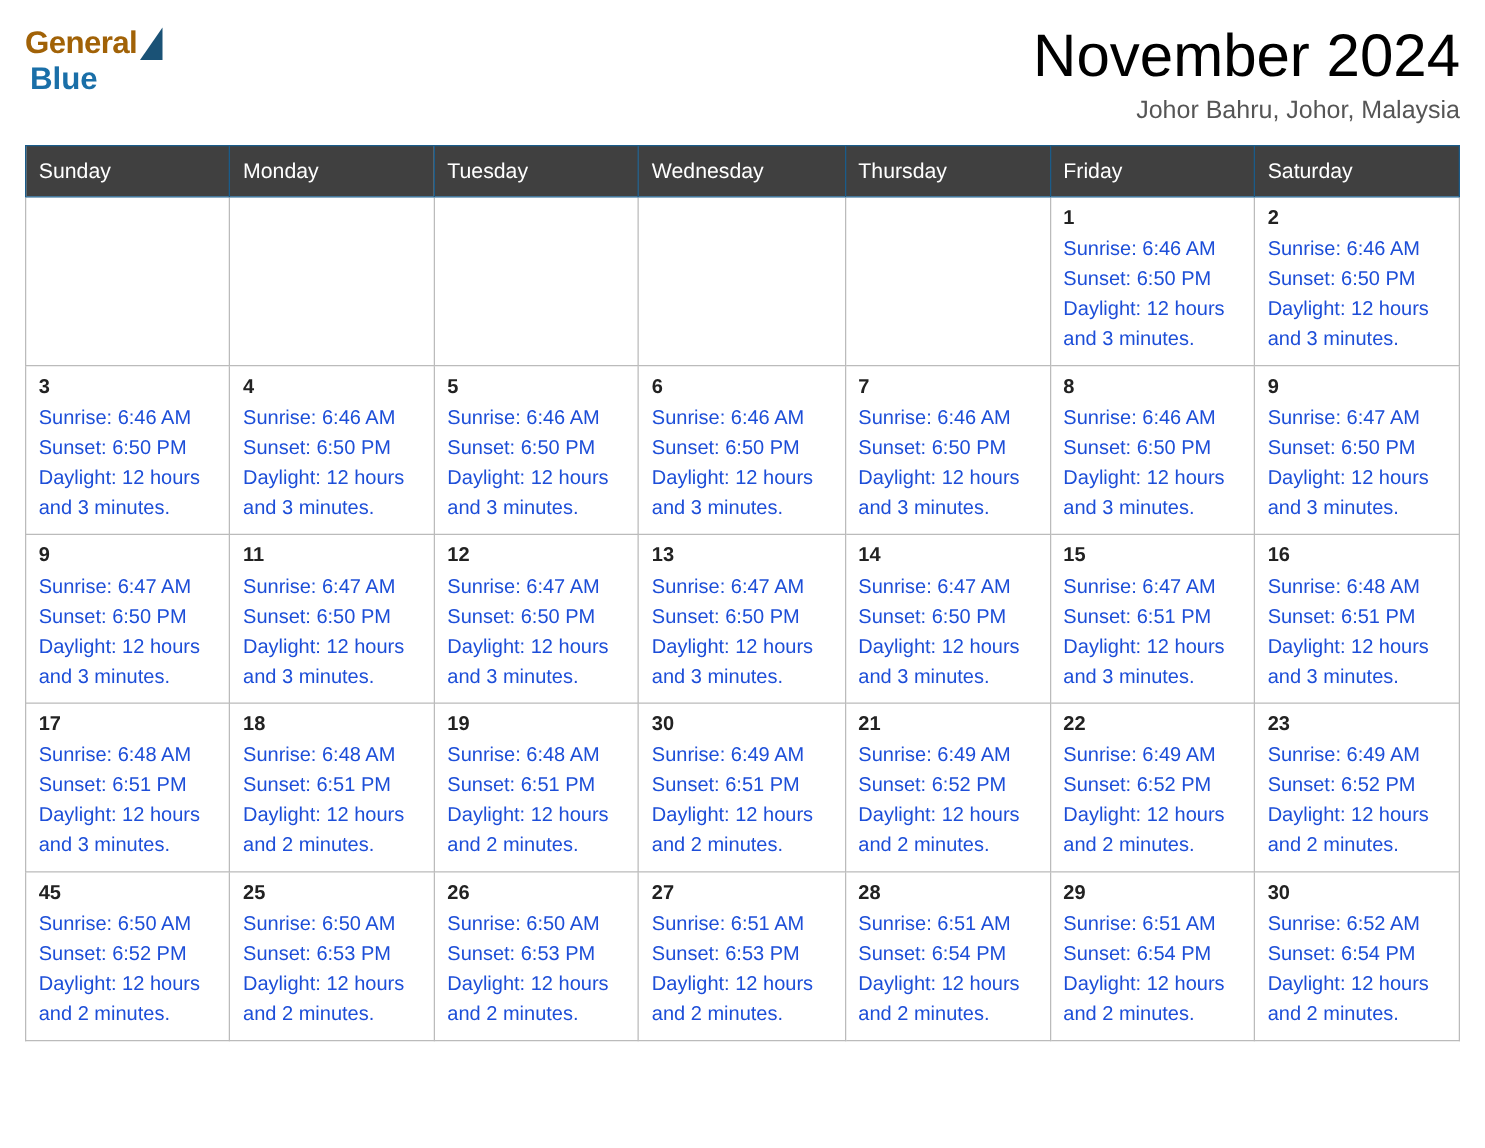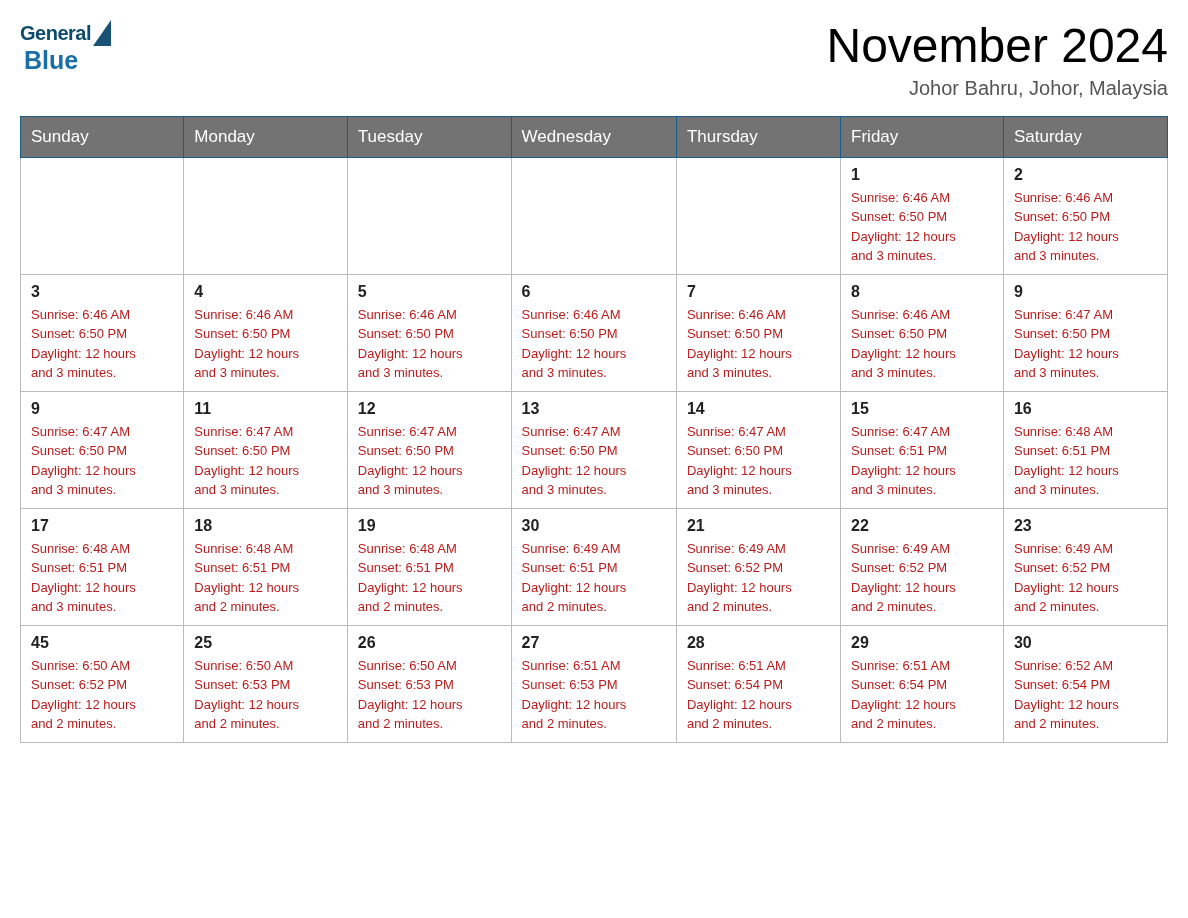--- a/index.html
+++ b/index.html
@@ -19,23 +19,23 @@
     .logo {
       display: flex;
       flex-direction: column;
       align-items: flex-start;
     }
     .logo-top {
       display: flex;
       align-items: center;
     }
     .logo-general {
-      font-size: 20px;
+      font-size: 25px;
       font-weight: bold;
-      color: #0c4a6e;
+      color: #a16207;
       letter-spacing: -0.5px;
       text-align: right;
     }
     .logo-triangle {
       width: 0;
       height: 0;
       border-left: 18px solid transparent;
       border-bottom: 26px solid #1a5276;
       margin-left: 2px;
     }
@@ -58,21 +58,21 @@
       font-size: 20px;
       color: #555;
       margin-top: 4px;
     }
     .calendar-table {
       width: 100%;
       border-collapse: collapse;
       border: 1px solid #aaa;
     }
     .calendar-table th {
-      background-color: #737373;
+      background-color: #404040;
       color: #fff;
       font-size: 17px;
       font-weight: normal;
       padding: 10px 10px;
       text-align: left;
       border: 1px solid #1a5c8a;
     }
     .calendar-table td {
       vertical-align: top;
       border: 1px solid #bbb;
@@ -81,22 +81,22 @@
       min-height: 110px;
     }
     .day-number {
       font-size: 16px;
       font-weight: bold;
       color: #222;
       display: block;
       margin-bottom: 4px;
     }
     .day-info {
-      font-size: 13px;
-      color: #b91c1c;
+      font-size: 16px;
+      color: #1d4ed8;
       line-height: 1.5;
     }
     tr.week-row td {
       height: 110px;
     }
   </style>
 </head>
 <body>
 
 <div class="header-area">

